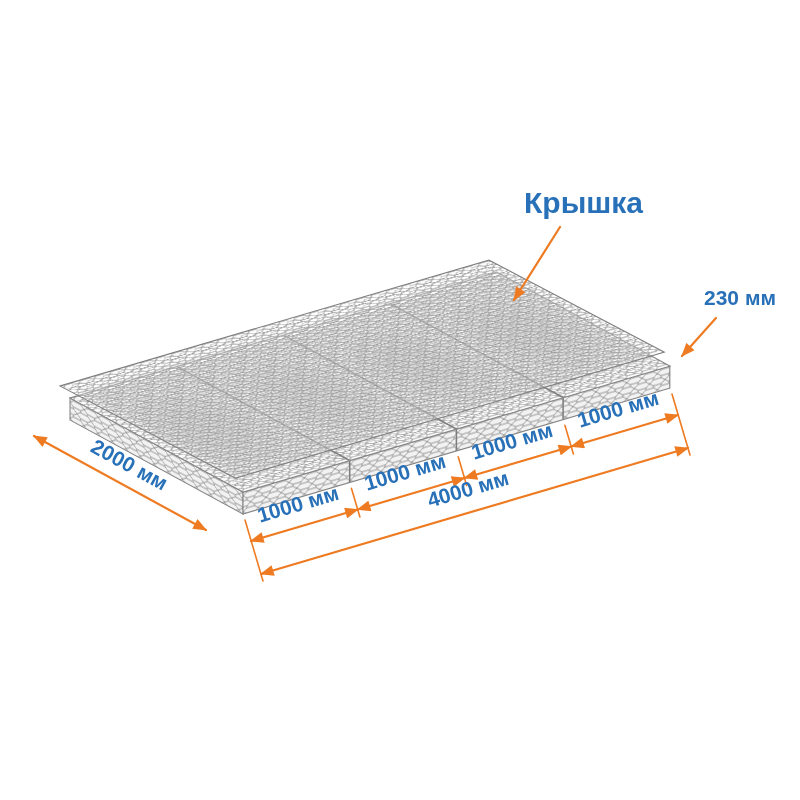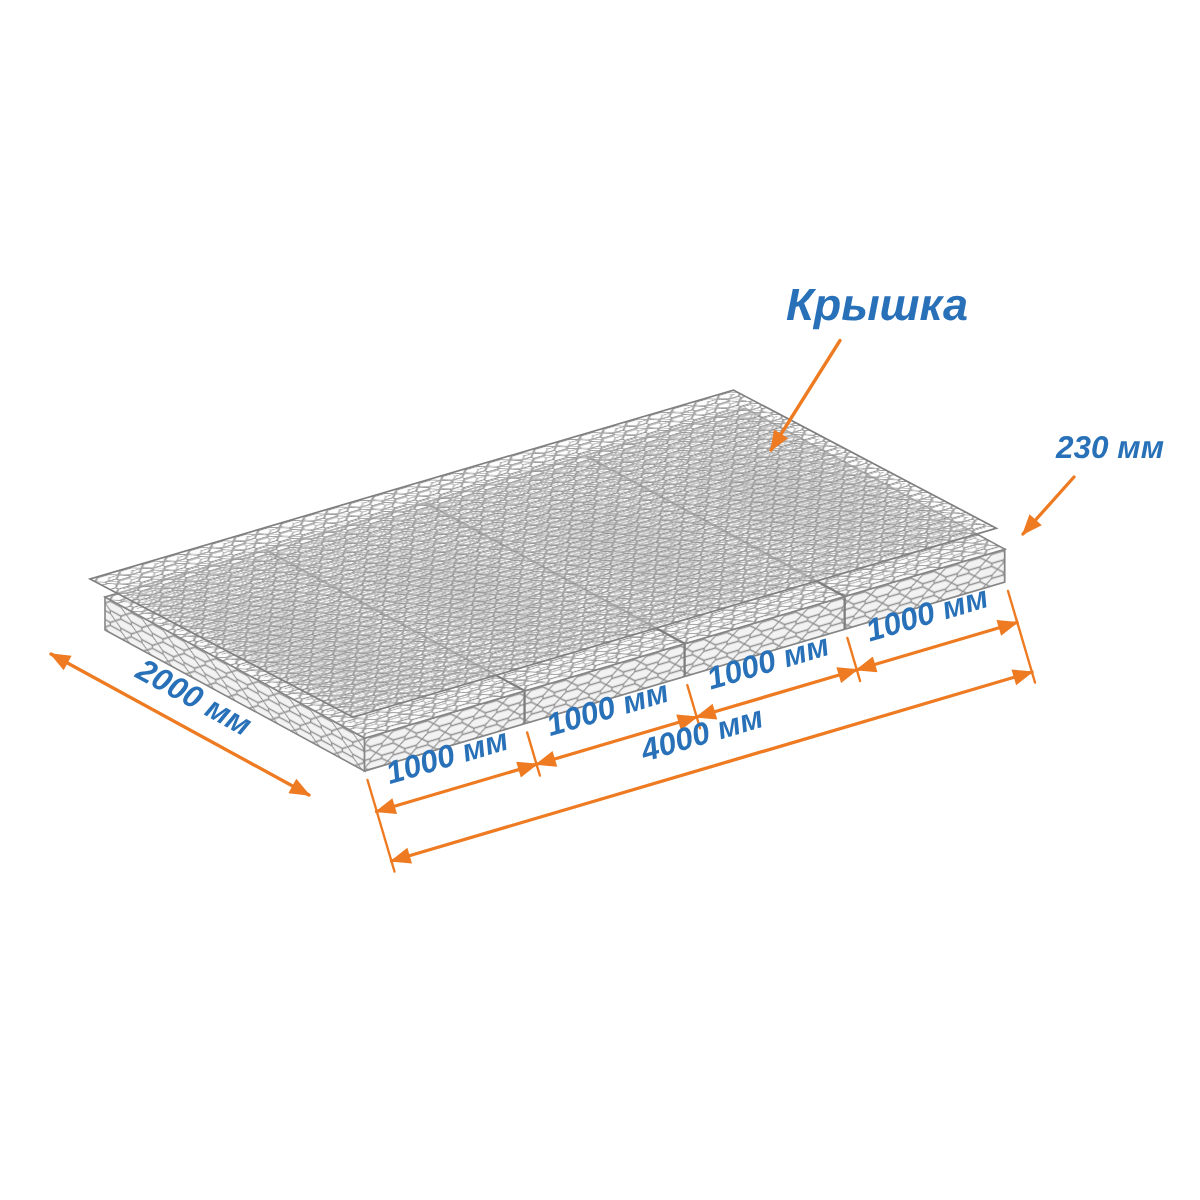--- a/index.html
+++ b/index.html
@@ -4,21 +4,21 @@
 <style>
   html, body {
     margin: 0;
     padding: 0;
     width: 800px;
     height: 800px;
     background: #ffffff;
     font-family: "Liberation Sans", sans-serif;
     overflow: hidden;
   }
-  .stage { position: relative; width: 800px; height: 800px; font-style: italic; }
+  .stage { position: relative; width: 800px; height: 800px; }
   svg text {
     font-family: "Liberation Sans", sans-serif;
     font-weight: bold;
   }
   .dim-label { font-size: 21px; }
   .part-label { font-size: 30px; }
 </style>
 </head>
 <body>
 

